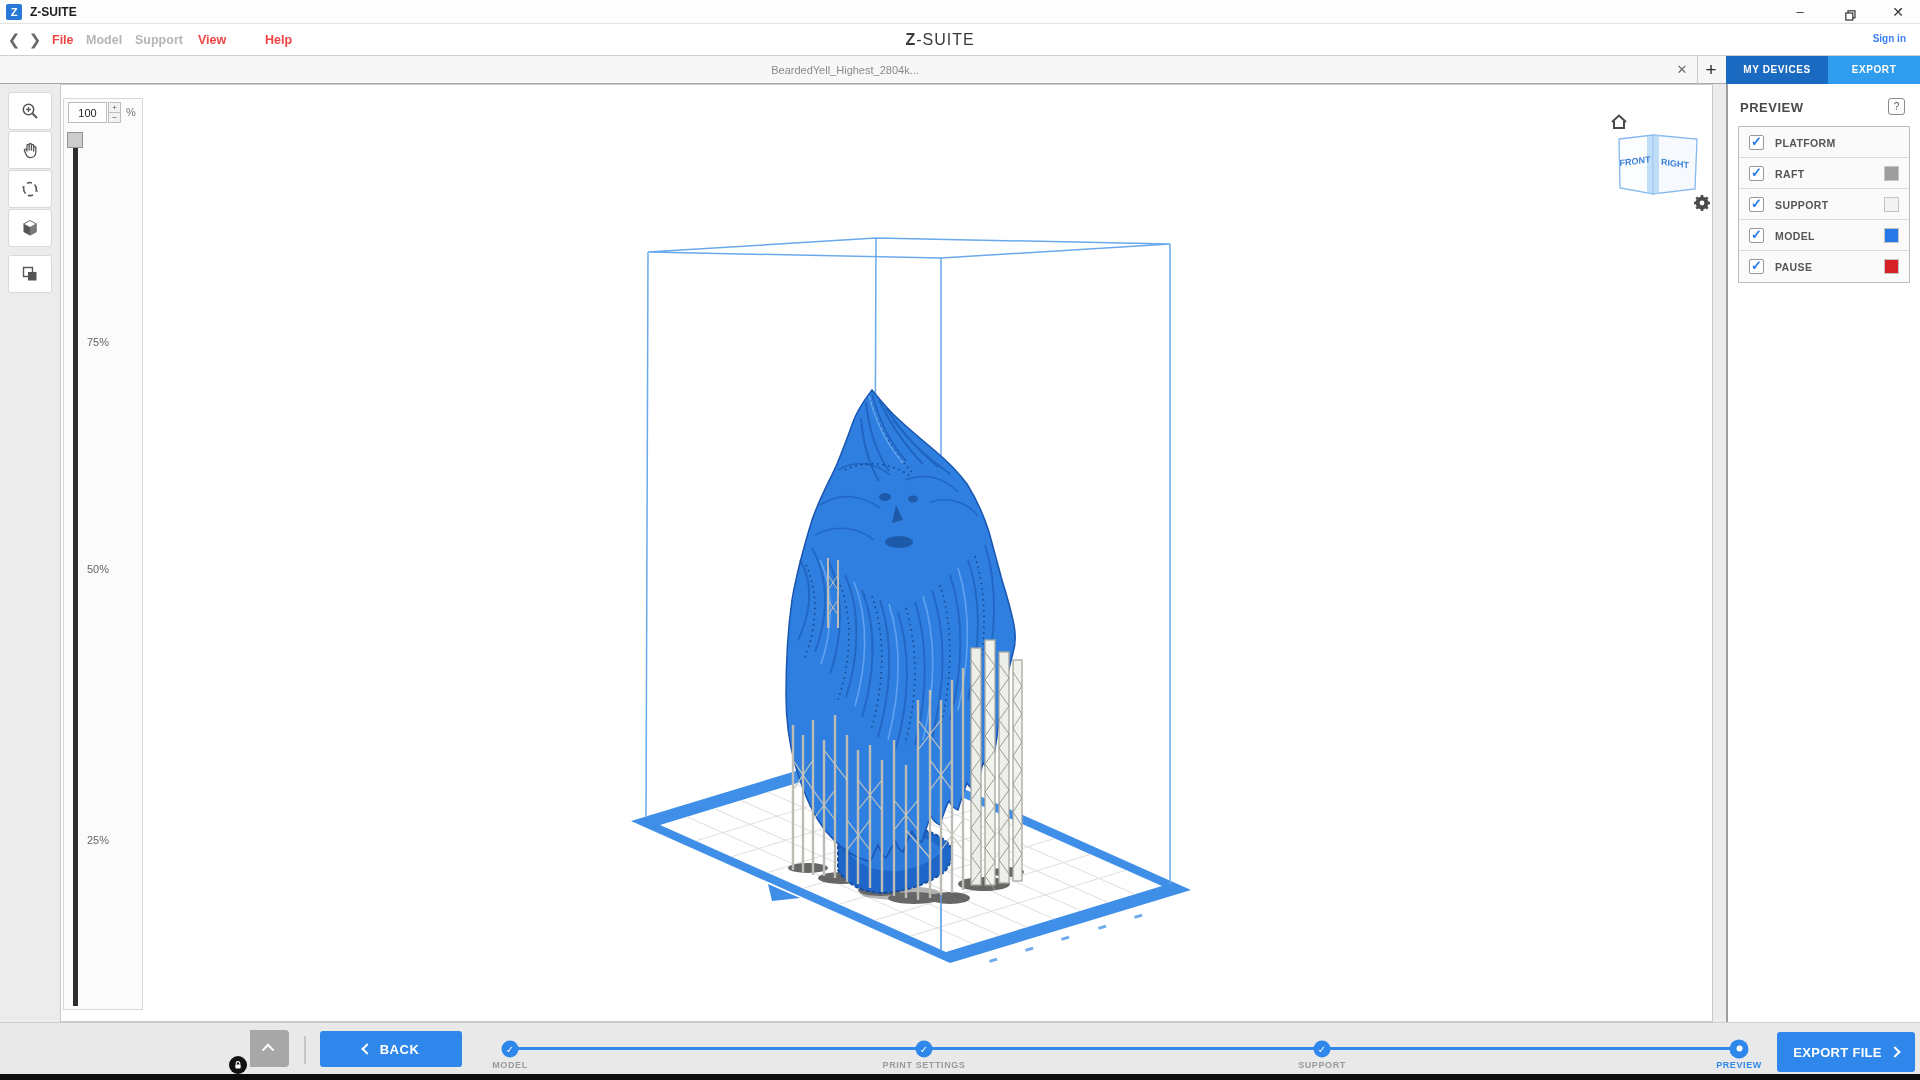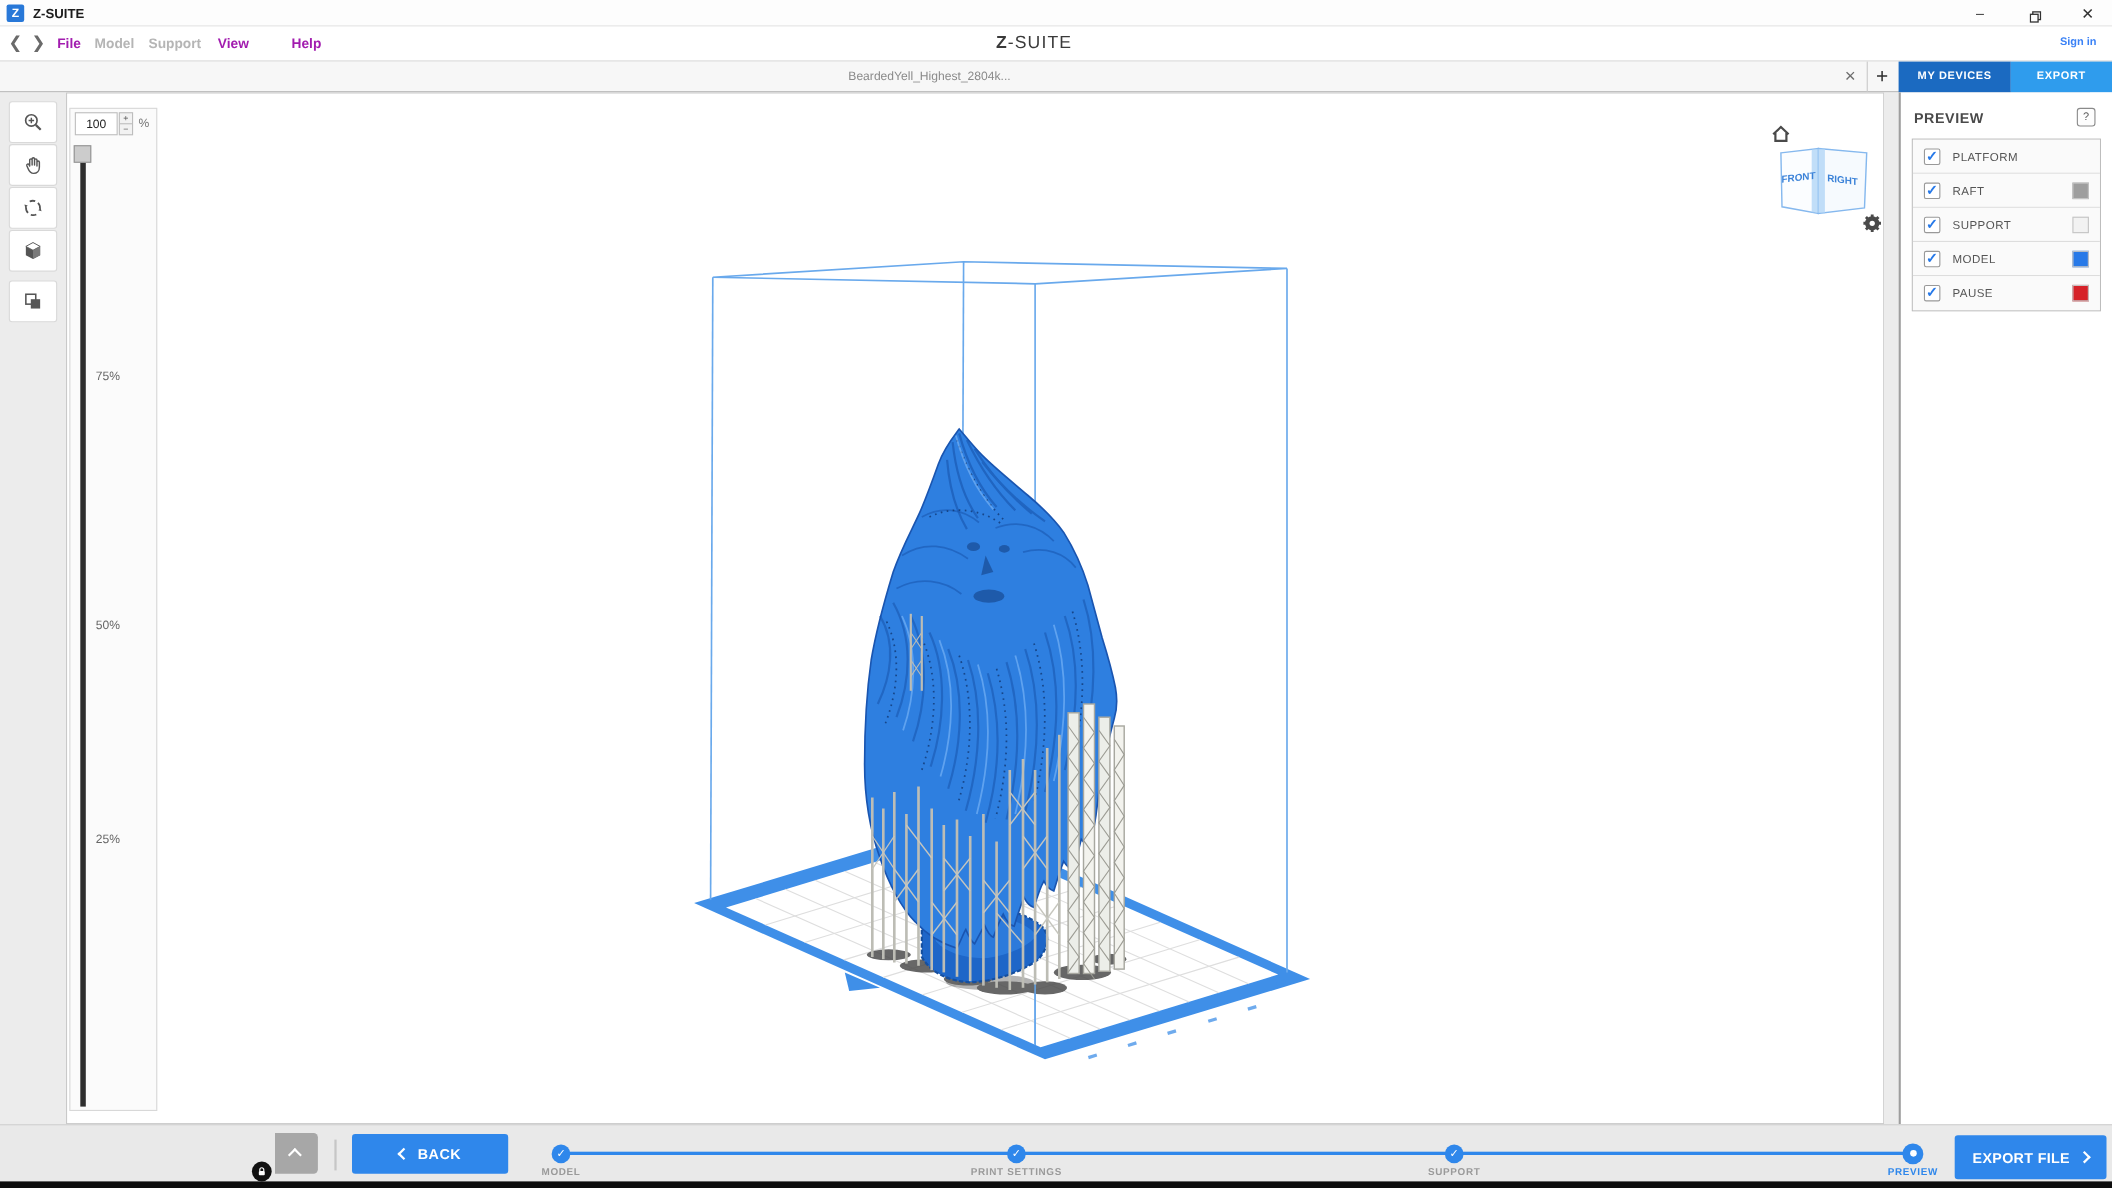--- a/index.html
+++ b/index.html
@@ -14,21 +14,21 @@
   #app-title { left:30px; top:5px; font-size:12px; font-weight:bold; color:#1c1c1c; }
   .winbtn { top:0; width:28px; height:24px; text-align:center; line-height:24px; color:#333; font-size:13px; }
   #btn-min { left:1786px; }
   #btn-restore { left:1836px; padding-top:5px; }
   #btn-close { left:1884px; font-size:14px; }
 
   
   #menubar { left:0; top:25px; width:1920px; height:31px; background:#fff; border-bottom:1px solid #cfcfcf; }
   .navarrow { top:7px; width:16px; height:16px; color:#6a6a6a; font-size:15px; line-height:16px; text-align:center; }
   #nav-back { left:6px; } #nav-fwd { left:27px; }
-  .menu-item { top:8px; font-size:12.5px; font-weight:bold; color:#a21caf; }
+  .menu-item { top:8px; font-size:12.5px; font-weight:bold; color:#ef4444; }
   .menu-item.disabled { color:#b5b5b5; }
   #menu-file { left:52px; } #menu-model { left:86px; } #menu-support { left:135px; }
   #menu-view { left:198px; } #menu-help { left:237px;margin-left:28px; }
   #menubar-logo { left:940px; top:6px; transform:translateX(-50%); font-size:16px; color:#3a3a3a; letter-spacing:1px; white-space:nowrap; }
   #menubar-logo b { font-weight:bold; }
   #sign-in { right:14px; top:8px; font-size:10px; font-weight:bold; color:#3b82f6; }
 
   
   #tabbar { left:0; top:56px; width:1900px; height:28px; background:#f7f7f7; border-bottom:1px solid #a8a8a8; }
   #file-tab-label { left:845px; top:8px; transform:translateX(-50%); font-size:11px; color:#8a8a8a; white-space:nowrap; }
@@ -58,21 +58,21 @@
 
   
   #right-panel { left:1726px; top:84px; width:194px; height:938px; background:#fff; border-left:2px solid #9e9e9e; }
   #preview-title { left:1740px; top:100px; font-size:13px; font-weight:bold; color:#4a4a4a; letter-spacing:0.5px; }
   #help-btn { left:1888px; top:98px; width:17px; height:17px; border:1px solid #8a8a8a; border-radius:3px; font-size:10px; color:#555; text-align:center; line-height:15px; background:#fdfdfd; }
   #preview-list { left:1738px; top:126px; width:172px; border:1px solid #bdbdbd; background:#f2f2f2; }
   .prev-row { position:relative; height:31px; background:#fafafa; border-bottom:1px solid #ddd; }
   .prev-row:last-child { border-bottom:none; }
   .checkbox { position:absolute; left:10px; top:8px; width:15px; height:15px; background:#fff; border:1px solid #999; border-radius:2px; }
   .checkbox::after { content:"✓"; position:absolute; left:1px; top:-2px; font-size:13px; font-weight:bold; color:#2779e8; }
-  .prev-label { position:absolute; left:36px; top:10px; font-size:10.5px; font-weight:normal; color:#555; letter-spacing:0.4px; }
+  .prev-label { position:absolute; left:36px; top:10px; font-size:10.5px; font-weight:bold; color:#555; letter-spacing:0.4px; }
   .swatch { position:absolute; right:10px; top:8px; width:15px; height:15px; border:1px solid #c4c4c4; }
 
   
   #bottombar { left:0; top:1022px; width:1920px; height:58px; background:#e9e9e9; border-top:1px solid #cfcfcf; }
   #black-strip { left:0; top:1074px; width:1920px; height:6px; background:#0d0d0d; }
   #printer-select { left:12px; top:1030px; width:238px; height:37px; background:#fff; border:1px solid #c9c9c9; border-radius:4px 0 0 4px; font-size:12.5px; color:#555; padding-left:14px; font-family:"Liberation Sans",sans-serif; }
   #printer-select::placeholder { color:#a0a0a0; }
   #printer-lock { left:229px; top:1056px; width:18px; height:18px; background:#111; border-radius:50%; display:flex; align-items:center; justify-content:center; }
   #printer-dropdown { left:250px; top:1030px; width:39px; height:37px; background:#a7a7a7; border-radius:0 4px 4px 0; display:flex; align-items:center; justify-content:center; }
   .chev-up { width:9px; height:9px; border-left:2px solid #fff; border-top:2px solid #fff; transform:rotate(45deg) translateY(2px); }
@@ -174,21 +174,21 @@
   <input id="zoom-input" class="abs" value="100" style="">
   <div id="zoom-spinner" class="abs">
       <div>+</div>
       <div>−</div>
     </div>
   <div id="zoom-unit" class="abs">%</div>
   <div id="layer-track" class="abs"></div>
   <div id="layer-handle" class="abs"></div>
   <div class="abs pct-label" style="top:336px">75%</div>
   <div class="abs pct-label" style="top:563px">50%</div>
-  <div class="abs pct-label" style="top:757px">25%</div>
+  <div class="abs pct-label" style="top:834px">25%</div>
 
   <svg class="abs" style="left:60px; top:84px;" width="1653" height="938" viewBox="60 84 1653 938">
 
     <polygon points="631,821 872,748 1191,890 950,963" fill="#3f8fe8"></polygon>
     <polygon points="660,825 876,759 1162,886 946,952" fill="#ffffff"></polygon>
     <polygon points="768,884 800,898 772,901" fill="#3f8fe8"></polygon>
 
     <g stroke="#dedede" stroke-width="1">
       <line x1="695.8" y1="840.9" x2="911.8" y2="774.9"></line>
         <line x1="731.5" y1="856.8" x2="947.5" y2="790.8"></line>

